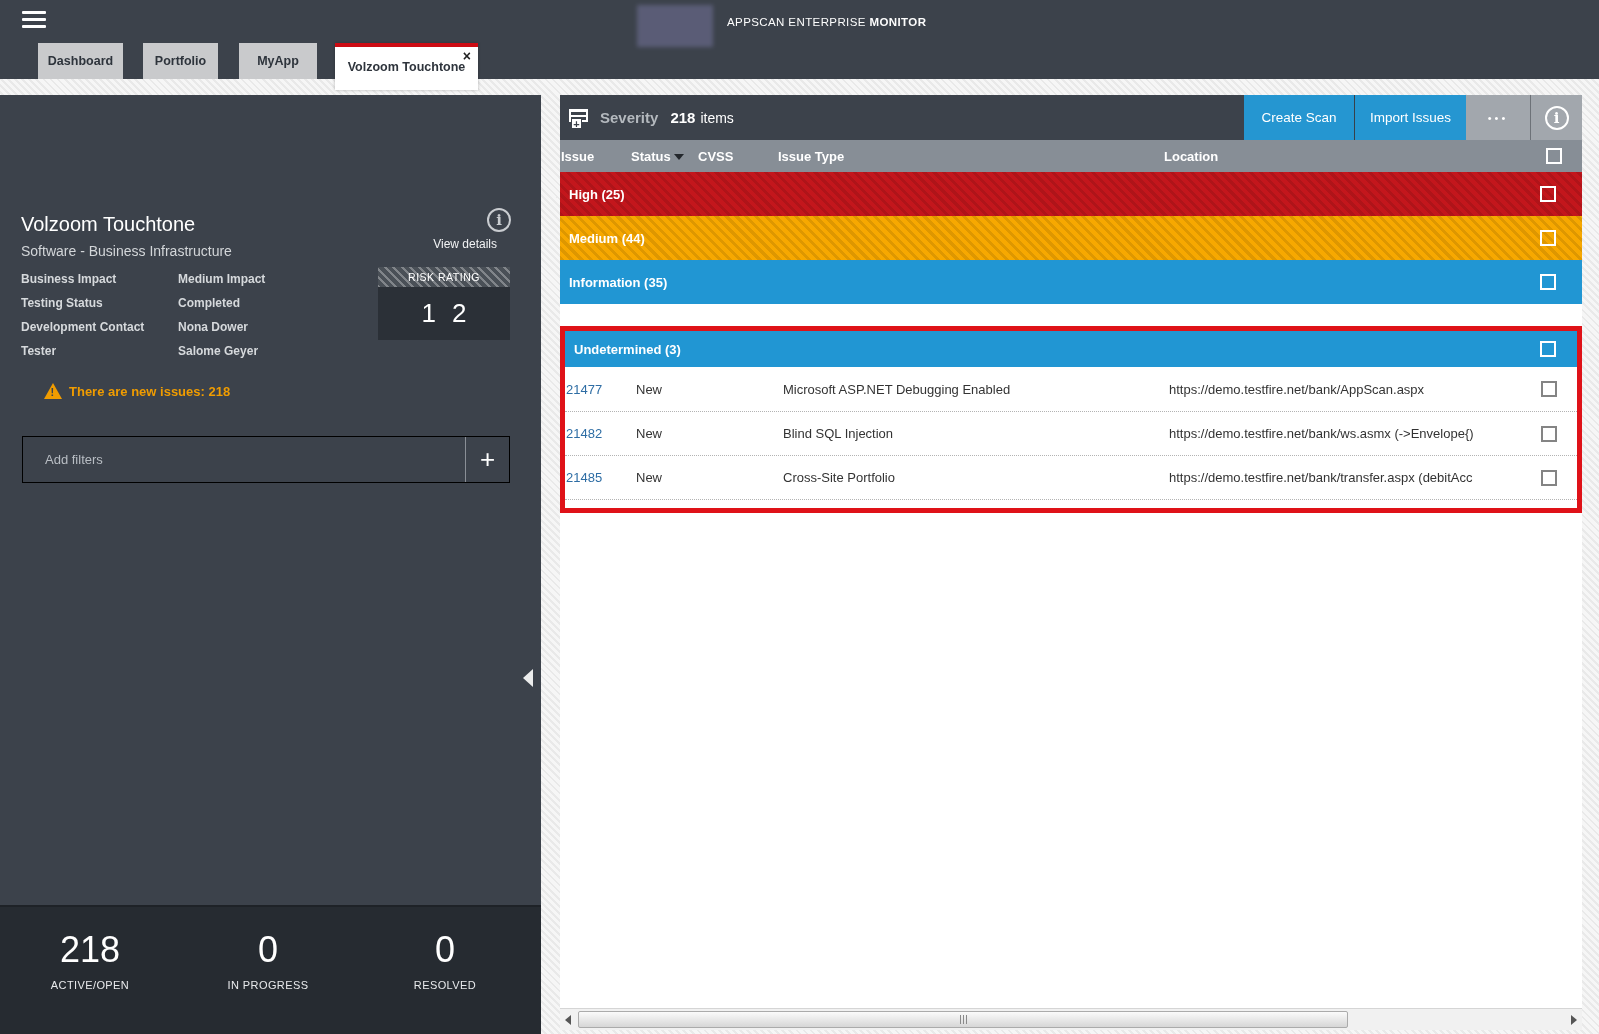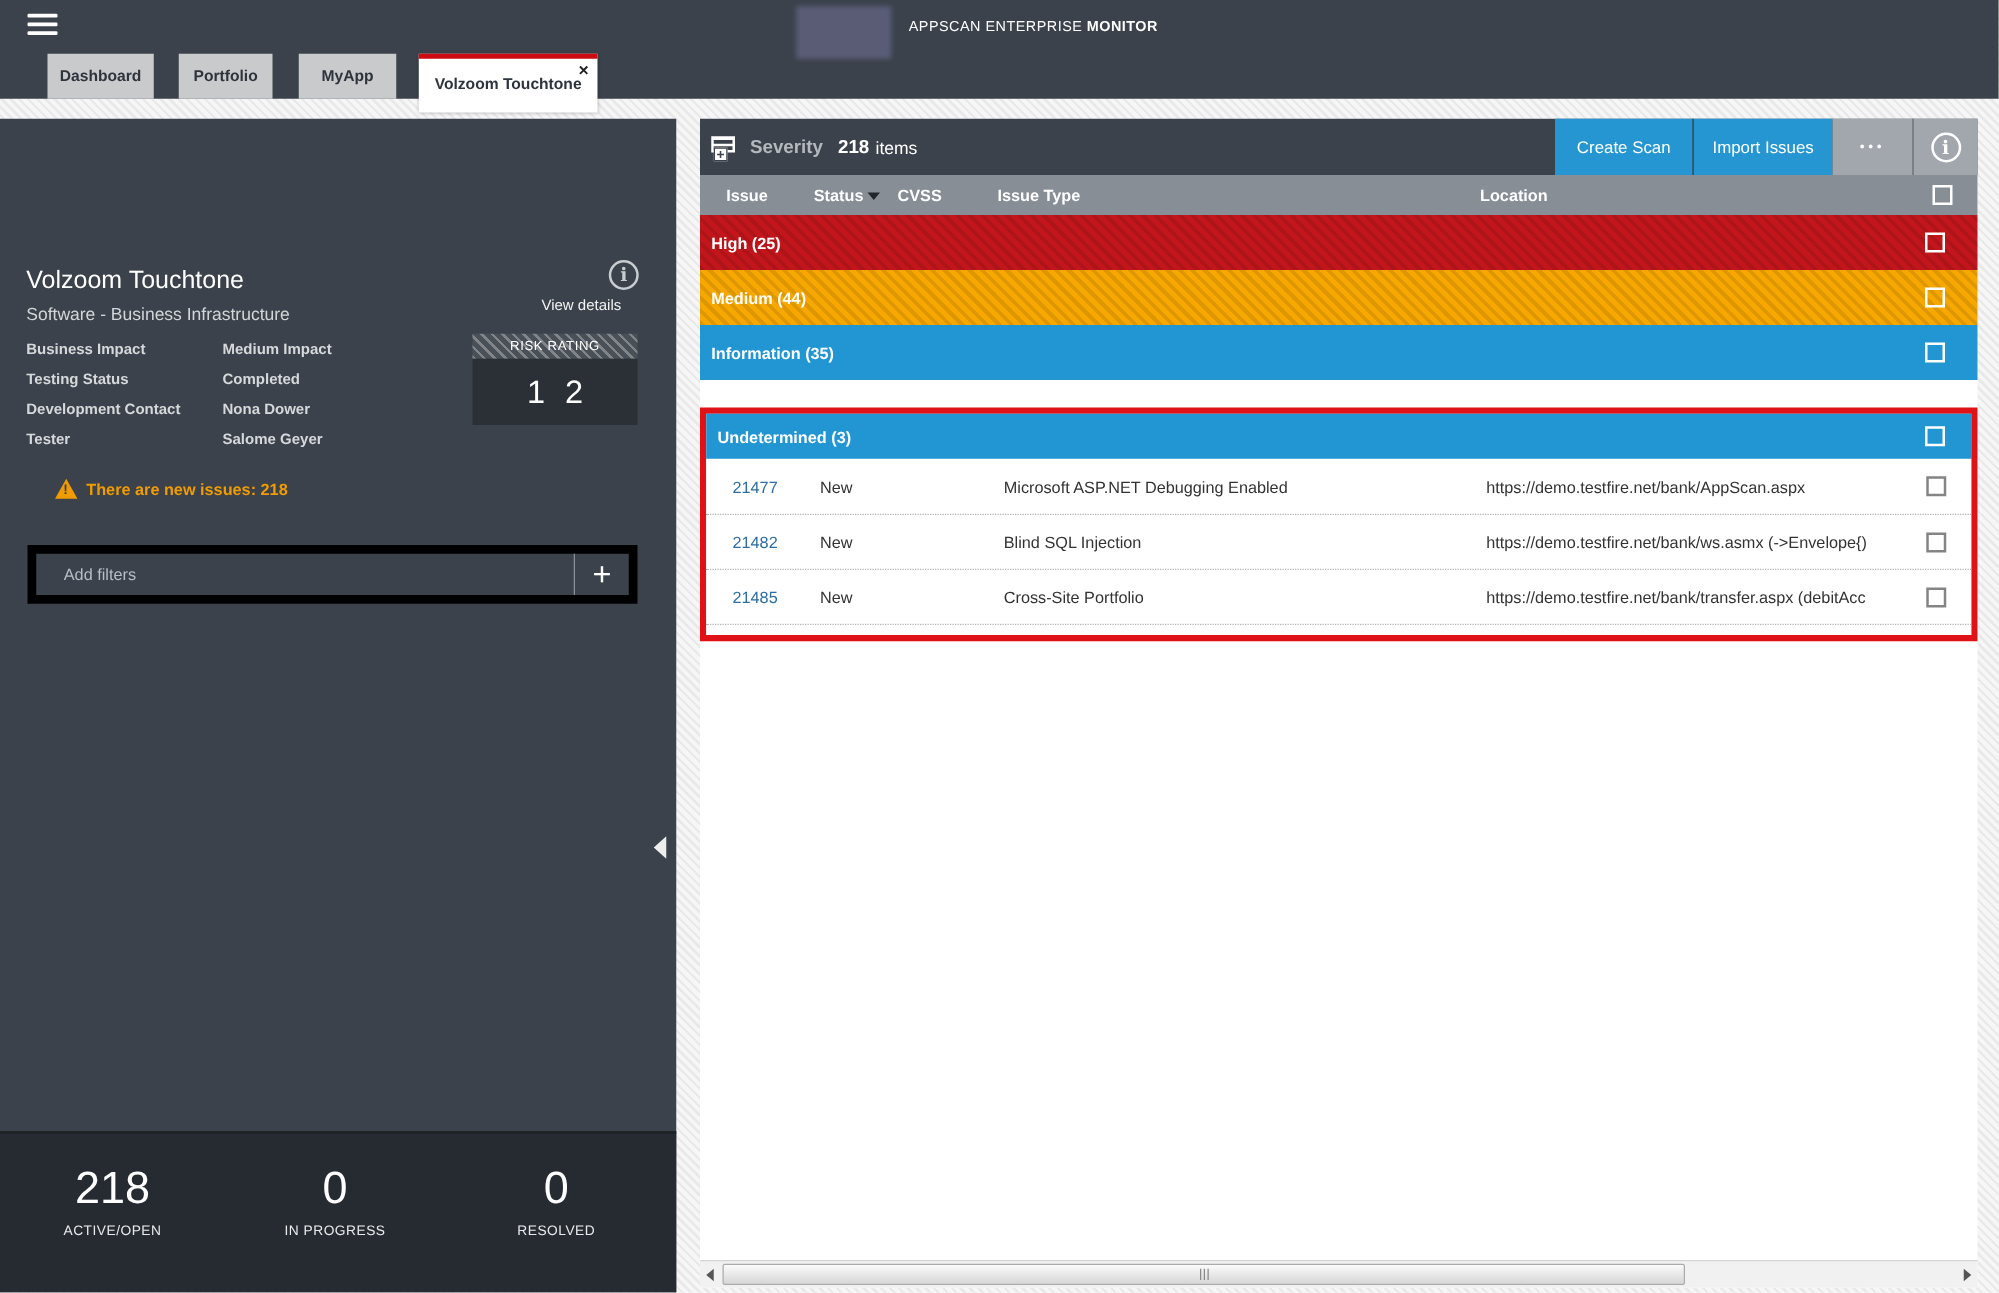--- a/index.html
+++ b/index.html
@@ -47,21 +47,21 @@
     color:#fff; font-size:10.5px; text-align:center; line-height:20px; letter-spacing:.5px; }
   .risk-box { height:53px; background:#2b3037; color:#fff; display:flex; gap:16px;
     align-items:center; justify-content:center; font-size:26px; }
   .warning { position:absolute; left:44px; top:288px; display:flex; align-items:center;
     color:#f09c00; font-weight:bold; font-size:13px; }
   .warn-tri { width:0; height:0; border-left:9px solid transparent; border-right:9px solid transparent;
     border-bottom:16px solid #f09c00; position:relative; margin-right:7px; }
   .warn-tri:after { content:"!"; position:absolute; left:-2.5px; top:3px; color:#3c424b;
     font-size:11px; font-weight:bold; }
   .filterbox { position:absolute; left:22px; top:341px; width:488px; height:47px;
-    border:7px solid #000000; display:flex; }
+    border:1px solid #000000; display:flex; }
   .filterbox input { flex:1; background:transparent; border:none; outline:none;
     color:#cfd3d7; font-size:13px; padding-left:22px; font-family:"Liberation Sans",sans-serif; }
   .filterbox input::placeholder { color:#b9bec4; }
   .filter-add { width:44px; border-left:1px solid #8a8f96; color:#fff; font-size:26px;
     font-weight:300; display:flex; align-items:center; justify-content:center; cursor:pointer; }
   .collapse-arrow { position:absolute; left:523px; top:574px; width:0; height:0; cursor:pointer;
     border-top:9px solid transparent; border-bottom:9px solid transparent; border-right:10px solid #eceded; }
   .lp-stats { position:absolute; left:0; top:810px; width:541px; height:129px; background:#262b31;
     border-top:2px solid #1e2227; }
   .stat { position:absolute; top:22px; width:180px; text-align:center; color:#fff; }
@@ -86,21 +86,21 @@
     font-size:13.5px; cursor:pointer; font-family:"Liberation Sans",sans-serif; }
   .btn-blue + .btn-blue { border-left:1px solid #37404a; width:112px; }
   .btn-dots { width:64px; height:45px; background:#a2a7ad; color:#fff; border:none;
     font-size:11px; letter-spacing:3px; cursor:pointer; }
   .btn-info { width:52px; height:45px; background:#a2a7ad; border:none; border-left:1px solid #6d7278;
     cursor:pointer; display:flex; align-items:center; justify-content:center; }
   .btn-info .circle { width:24px; height:24px; border:2px solid #fff; border-radius:50%;
     color:#fff; font-family:"DejaVu Serif",serif; font-weight:bold; font-size:15px; line-height:20px; text-align:center; }
 
   .grid-cols { display:grid; grid-template-columns:70px 67px 80px 386px 1fr 56px;
-    align-items:center; padding-left:21px; }
+    align-items:center; padding-left:1px; }
   .col-header { position:absolute; left:0; top:45px; width:1022px; height:32px; background:#878e96;
     color:#fff; font-size:13px; font-weight:bold; }
   .sort-caret { display:inline-block; width:0; height:0; border-left:5px solid transparent;
     border-right:5px solid transparent; border-top:6px solid #23272c; margin-left:3px; vertical-align:middle; }
 
   .groups { position:absolute; left:0; top:77px; width:1022px; }
   .group-row { height:44px; display:flex; align-items:center; color:#fff; font-weight:bold;
     font-size:13px; padding-left:9px; cursor:pointer; position:relative; }
   .group-row .cbx { position:absolute; right:26px; }
   .striped { background-image:repeating-linear-gradient(45deg,rgba(0,0,0,.10) 0 3px,rgba(0,0,0,0) 3px 7px); }

